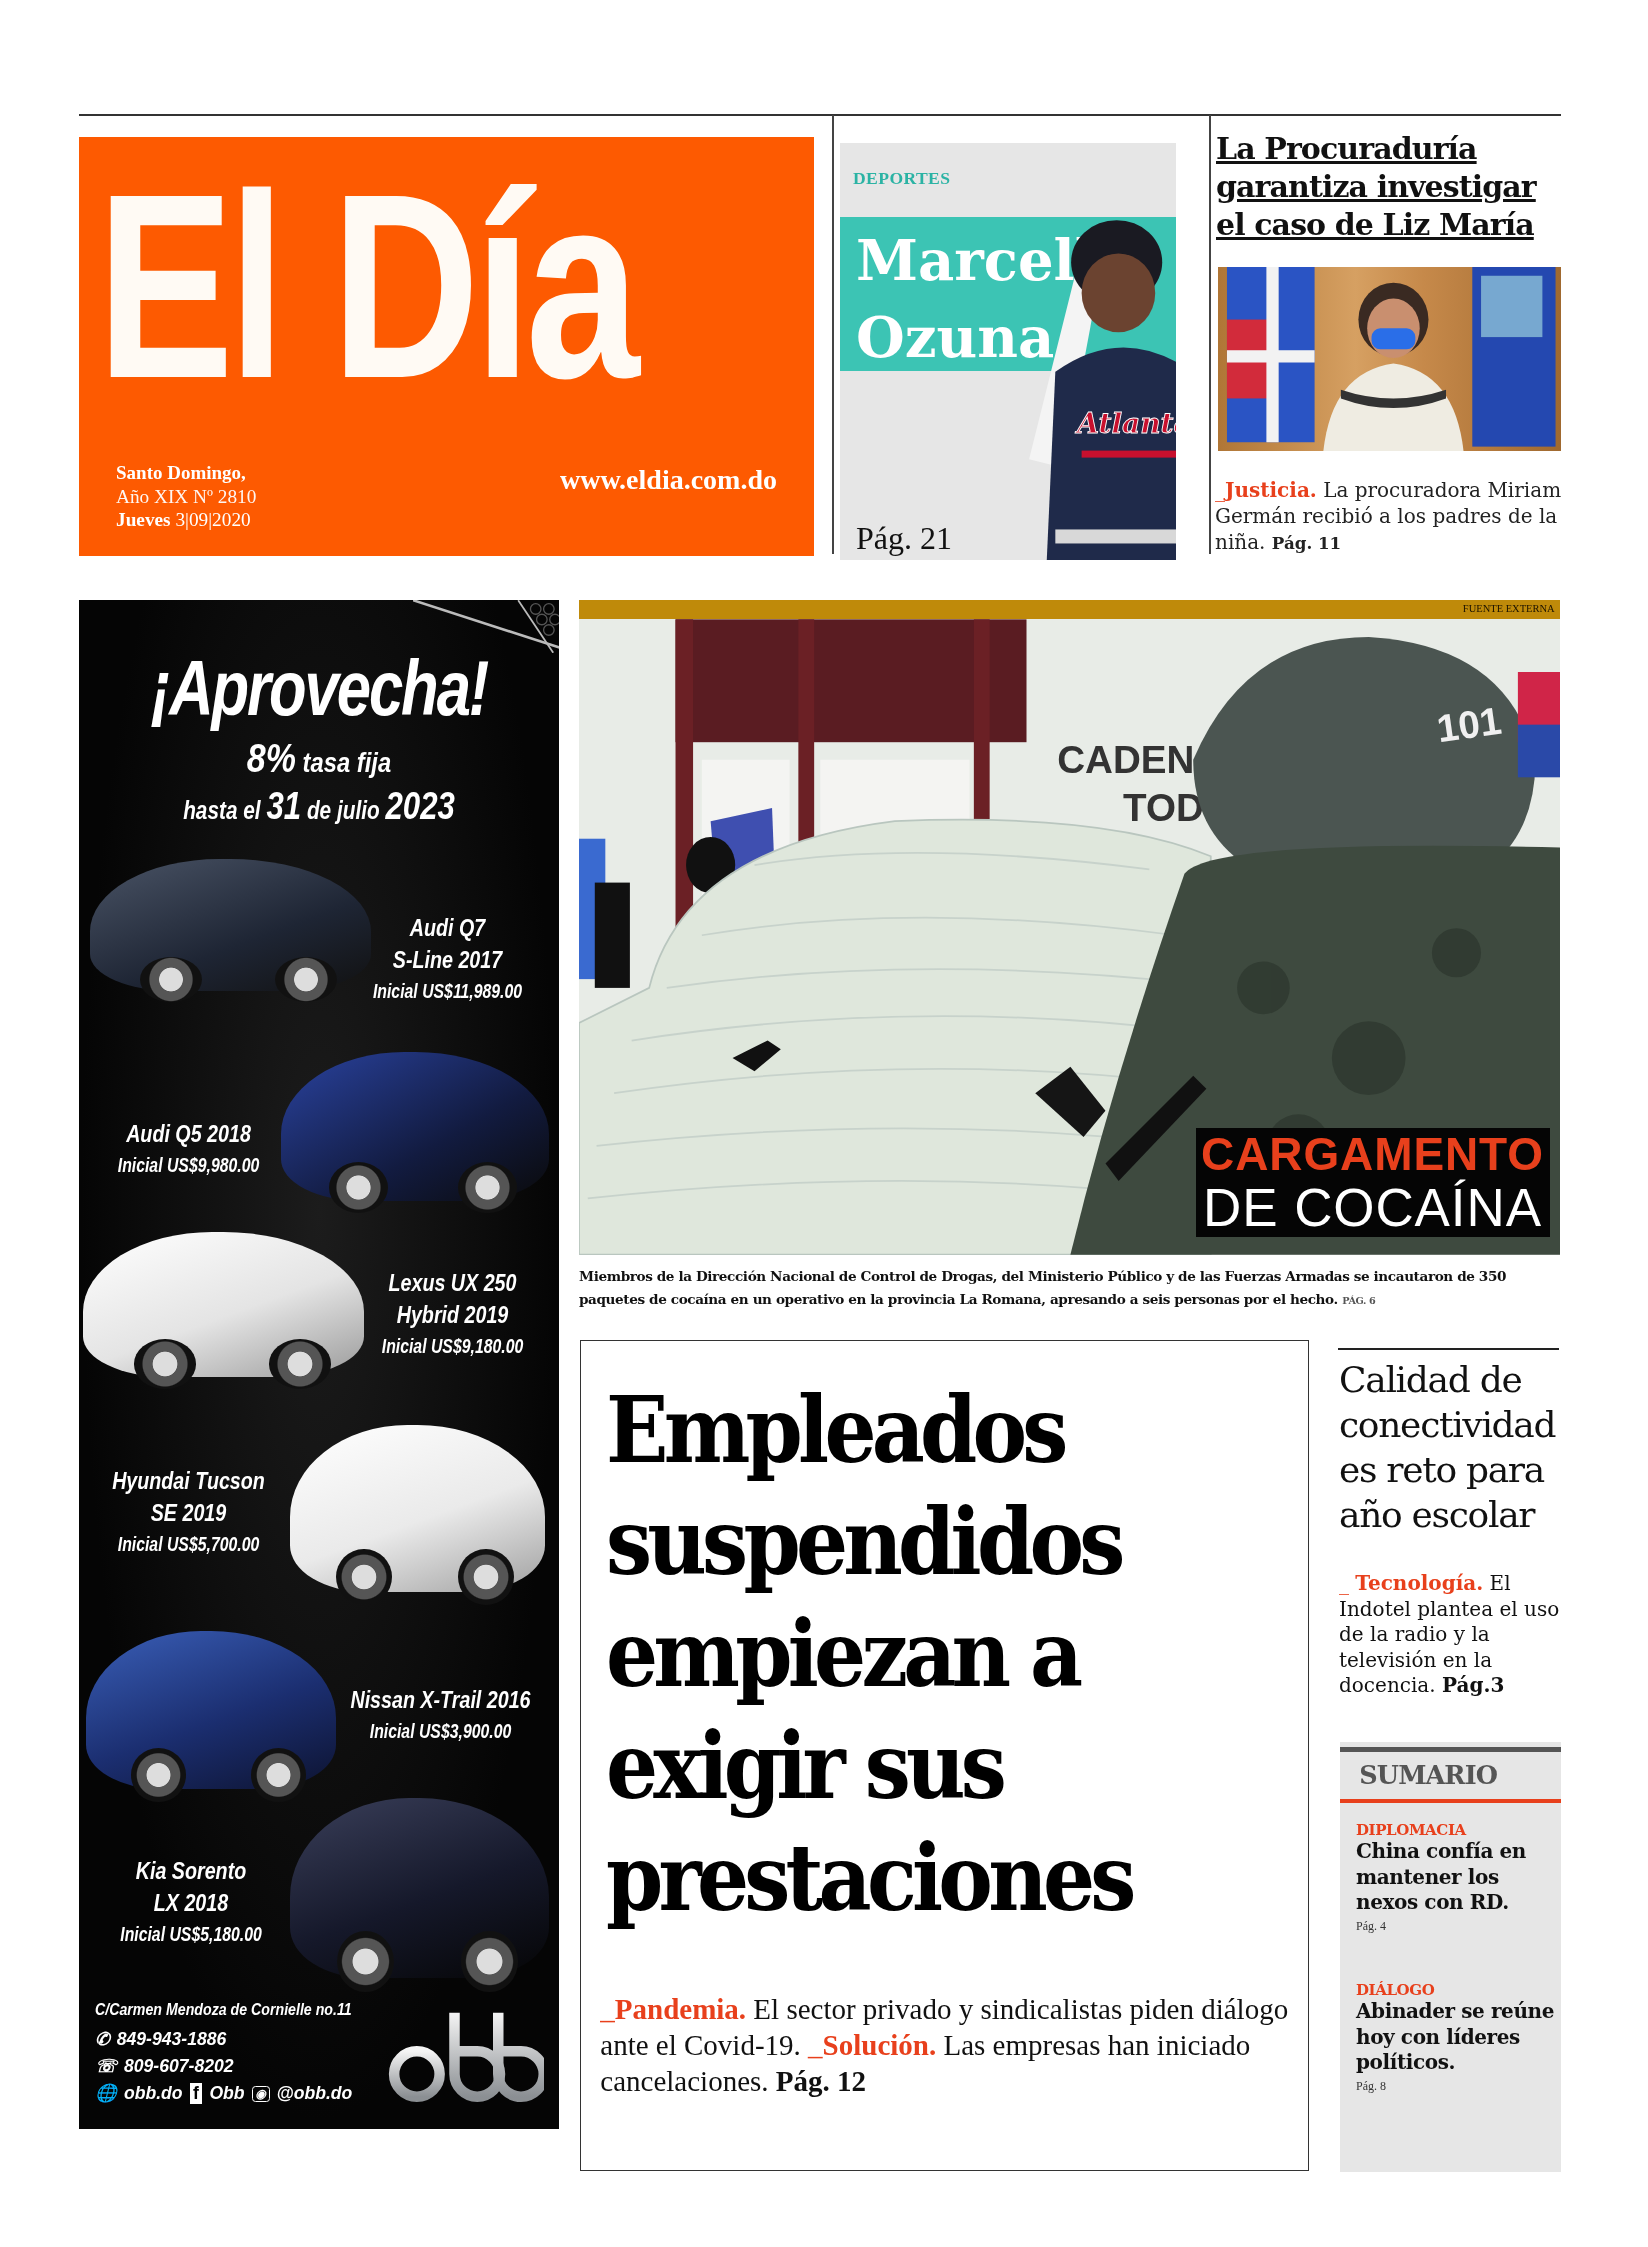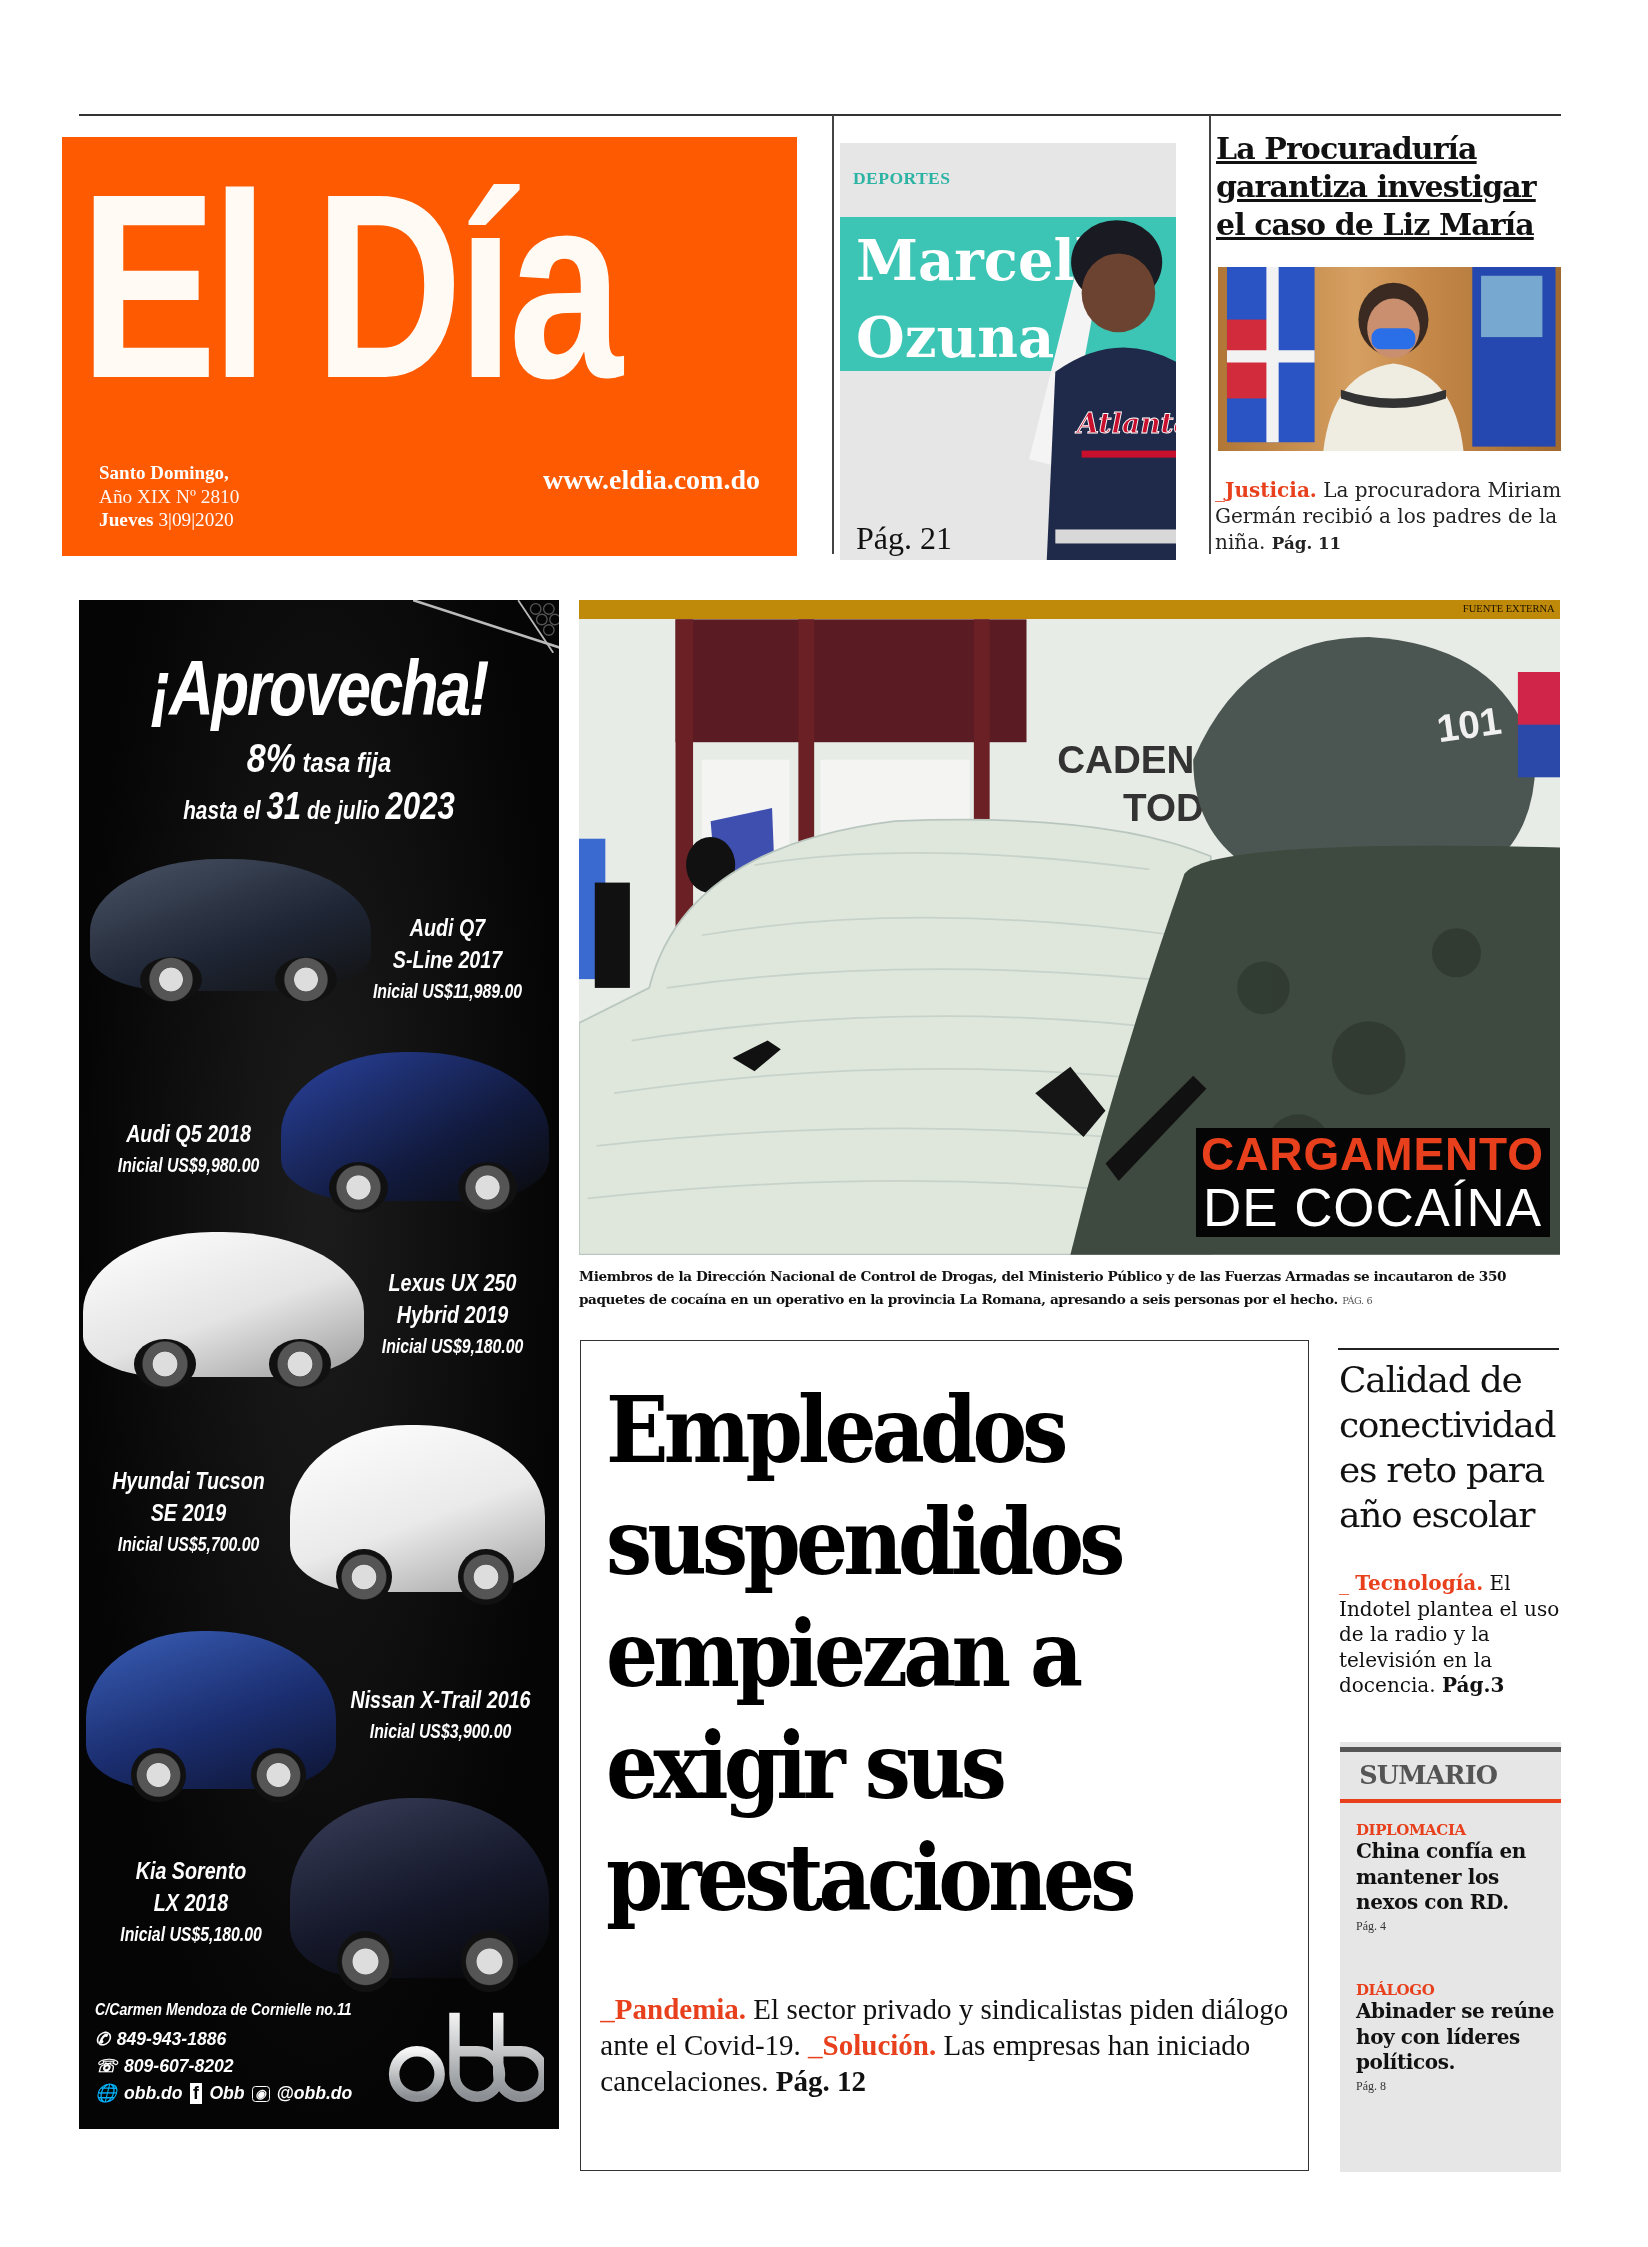--- a/index.html
+++ b/index.html
@@ -4,21 +4,21 @@
 <style>
   * { box-sizing: border-box; margin: 0; padding: 0; }
   html, body { width: 1649px; height: 2247px; background: #ffffff; overflow: hidden; }
   body { position: relative; font-family: "DejaVu Serif", serif; color: #111; }
 
   .abs { position: absolute; }
   .top-rule { left: 79px; top: 114px; width: 1482px; height: 1.8px; background: #333; }
   .vrule { width: 1.8px; background: #444; }
 
   
-  .masthead { left: 62px; top: 137px; width: 735px; height: 419px; background: #fd5a01; color: #fff; overflow: hidden; }
+  .masthead { left: 79px; top: 137px; width: 735px; height: 419px; background: #fd5a01; color: #fff; overflow: hidden; }
   .logo { position: absolute; left: 17.6px; top: 17.6px; font-family: "Liberation Sans", sans-serif; font-weight: 700; font-size: 263px; letter-spacing: -7px; line-height: 1; transform: scaleX(0.78); transform-origin: left top; white-space: nowrap; color: #fffaf4; }
   .mh-city { position: absolute; left: 37px; top: 325px; font-family: "Liberation Serif", serif; font-weight: 700; font-size: 19px; }
   .mh-year { position: absolute; left: 37px; top: 349px; font-family: "Liberation Serif", serif; font-size: 19.3px; opacity: .95; }
   .mh-date { position: absolute; left: 37px; top: 372px; font-family: "Liberation Serif", serif; font-size: 19.3px; }
   .mh-date b { font-weight: 700; }
   .mh-url { position: absolute; right: 37px; top: 327px; font-family: "Liberation Serif", serif; font-weight: 700; font-size: 28px; }
 
   
   .sports { left: 840px; top: 143px; width: 336px; height: 417px; background: #e6e6e6; overflow: hidden; }
   .sports-kicker { position: absolute; left: 13px; top: 24.6px; font-family: "Liberation Serif", serif; font-weight: 700; font-size: 17.6px; color: #2bb3a4; letter-spacing: 0.4px; }
@@ -53,21 +53,21 @@
   .obb-logo { position: absolute; left: 307px; top: 1404px; width: 158px; height: 105px; }
 
   
   .photo-bar { left: 579px; top: 600px; width: 981px; height: 19.3px; background: #bf8a0a; }
   .photo-credit { position: absolute; right: 5.3px; top: 2.6px; font-family: "Liberation Serif", serif; font-size: 10.5px; color: #1b1200; }
   .photo { left: 579px; top: 619px; width: 981px; height: 636px; overflow: hidden; background: #e9ece8; }
   .overlay-box { position: absolute; right: 10.5px; top: 509px; width: 354px; height: 109px; background: #050505; text-align: center; font-family: Liberation Sans, sans-serif; }
   .ov1 { color: #e8401c; font-weight: 700; font-size: 46px; line-height: 53px; letter-spacing: 0.9px; }
   .ov2 { color: #fff; font-size: 53px; line-height: 54px; letter-spacing: 0.9px; }
   .photo-cap { left: 579px; top: 1265px; width: 983px; font-family: "DejaVu Serif", serif; font-weight: 700; font-size: 13.6px; line-height: 23px; letter-spacing: -0.4px; }
-  .photo-cap .pgs { font-weight: 400; font-size: 9.7px; color: #555; }
+  .photo-cap .pgs { font-weight: 700; font-size: 9.7px; color: #555; }
 
   
   .main-box { left: 580px; top: 1340px; width: 729px; height: 831px; border: 1.8px solid #333; }
   .main-head { position: absolute; left: 24.6px; top: 33px; width: 693px; font-family: "DejaVu Serif", serif; font-weight: 700; font-size: 91px; line-height: 112px; letter-spacing: -5.3px; color: #000; transform: scaleX(.9); transform-origin: left top; }
   .main-sub { position: absolute; left: 19.3px; top: 650px; width: 693px; font-family: "Liberation Serif", serif; font-size: 29px; line-height: 36px; color: #111; }
   .main-sub .red { font-weight: 700; text-align: right; }
   .main-sub .pgb { font-weight: 700; }
 
   
   .rc-rule { left: 1338px; top: 1348px; width: 221px; height: 1.8px; background: #222; }

